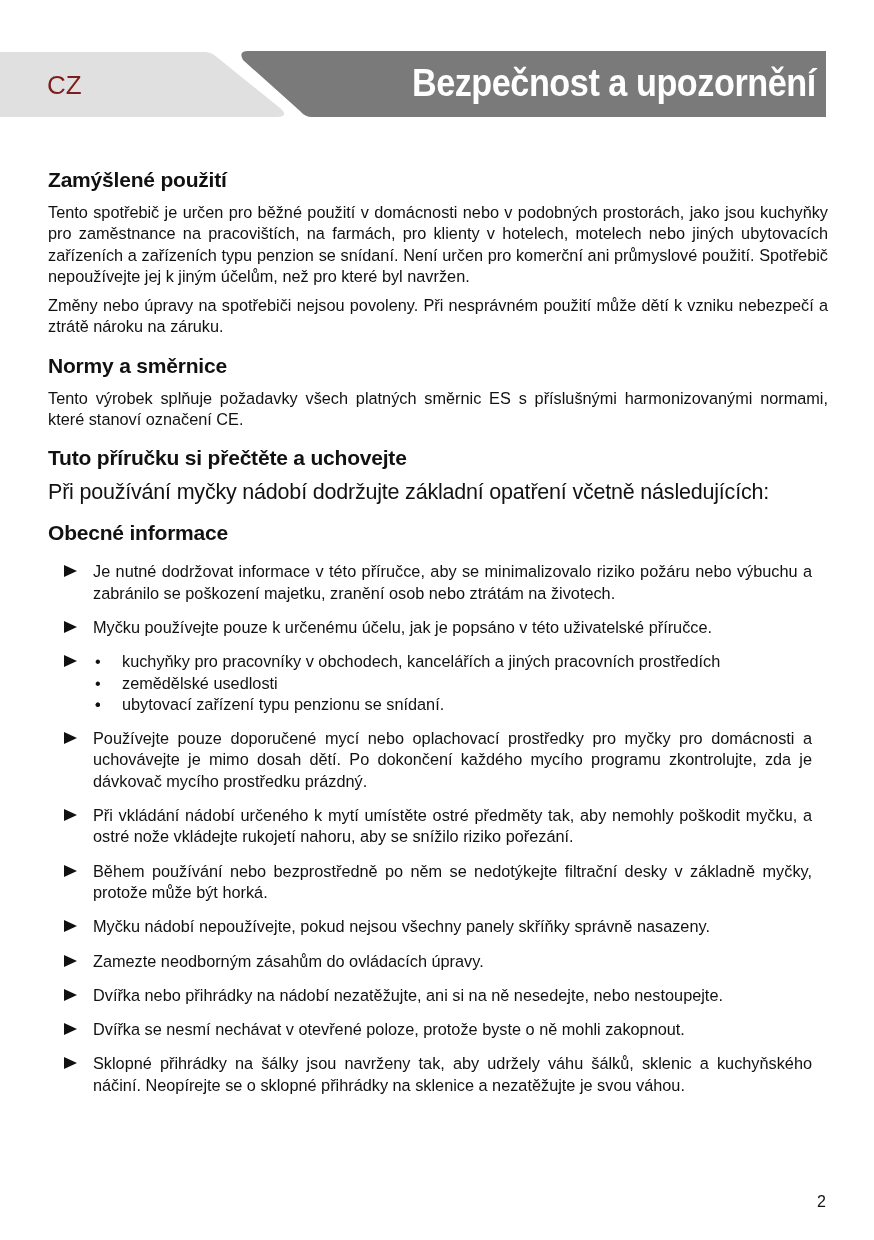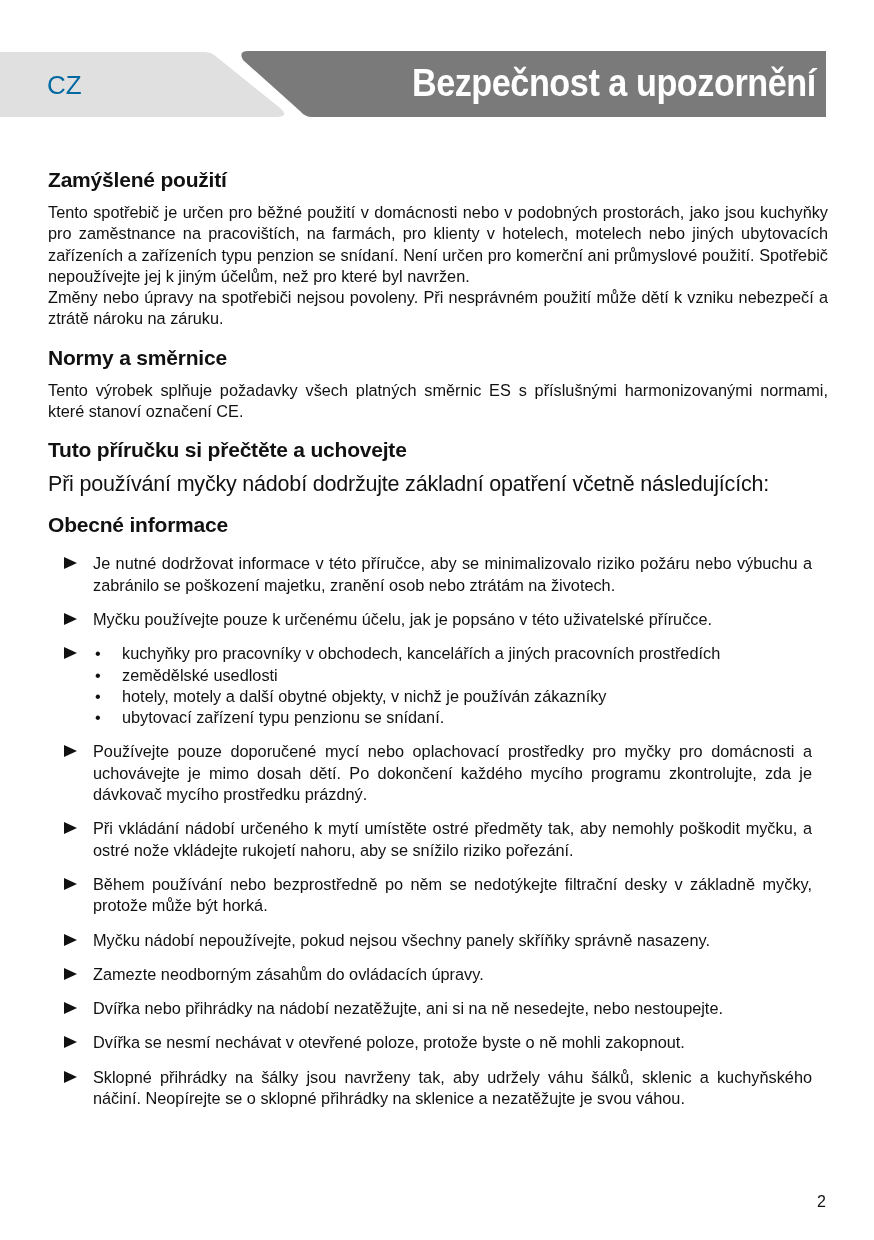--- a/index.html
+++ b/index.html
@@ -1,24 +1,24 @@
 <!DOCTYPE html>
 <html><head>
 <meta charset="utf-8">
 <style>
   html, body { margin: 0; padding: 0; background: #ffffff; }
   body { width: 874px; height: 1240px; position: relative; overflow: hidden;
          font-family: "Liberation Sans", sans-serif; color: #111; }
   .hdr-svg { position: absolute; left: 0; top: 0; }
-  .lang { position: absolute; left: 47px; top: 70px; font-size: 26px; color: #0369a1; text-align: right; }
+  .lang { position: absolute; left: 47px; top: 70px; font-size: 26px; color: #7f1d1d; text-align: right; }
   .title { position: absolute; right: 58px; top: 62px; font-size: 38px; font-weight: bold;
            color: #fff; letter-spacing: -0.5px; transform: scaleX(0.9); transform-origin: right center; }
   .content { position: absolute; left: 48px; top: 152px; width: 780px; }
   h2 { font-size: 21px; font-weight: bold; margin: 16px 0 10px 0; letter-spacing: -0.2px; }
-  p.body { font-size: 16.3px; line-height: 21.3px; margin: 0 0 14px 0; text-align: justify; }
+  p.body { font-size: 16.3px; line-height: 21.3px; margin: 8px 0 14px 0; text-align: justify; }
   .sec1 p.body { margin-bottom: 10px; }
   .lead { font-size: 21.5px; margin: 10px 0 12px 0; letter-spacing: -0.2px; }
   ul.arrows { list-style: none; margin: 16px; padding: 0; }
   ul.arrows > li { position: relative; padding-left: 29px; font-size: 16.3px; line-height: 21.3px;
                    margin-bottom: 13px; text-align: justify; }
   .arrow { position: absolute; left: 0; top: 4px; width: 0; height: 0;
            border-top: 6.5px solid transparent; border-bottom: 6.5px solid transparent;
            border-left: 13px solid #111; }
   ul.dots { list-style: none; margin: 0; padding: 0; }
   ul.dots li { position: relative; padding-left: 29px; }
@@ -54,21 +54,21 @@
 
   <div>
     <h2 style="margin-bottom:14px">Obecné informace</h2>
     <ul class="arrows">
       <li><span class="arrow"></span><span>Je nutné dodržovat informace v této příručce, aby se minimalizovalo riziko požáru nebo výbuchu a zabránilo se poškození majetku, zranění osob nebo ztrátám na životech.</span></li>
       <li><span class="arrow"></span><span>Myčku používejte pouze k určenému účelu, jak je popsáno v této uživatelské příručce.</span></li>
       <li><span class="arrow"></span>
         <ul class="dots">
           <li><span class="dot">•</span><span>kuchyňky pro pracovníky v obchodech, kancelářích a jiných pracovních prostředích</span></li>
           <li><span class="dot">•</span><span>zemědělské usedlosti</span></li>
-          <li><span class="dot">•</span><span>hotely, motely a další obytné objekty, v nichž je používán zákazníky</span></li>
+          <li><span class="dot">•</span></li>
           <li><span class="dot">•</span><span>ubytovací zařízení typu penzionu se snídaní.</span></li>
         </ul>
       </li>
       <li><span class="arrow"></span><span>Používejte pouze doporučené mycí nebo oplachovací prostředky pro myčky pro domácnosti a uchovávejte je mimo dosah dětí. Po dokončení každého mycího programu zkontrolujte, zda je dávkovač mycího prostředku prázdný.</span></li>
       <li><span class="arrow"></span><span>Při vkládání nádobí určeného k mytí umístěte ostré předměty tak, aby nemohly poškodit myčku, a ostré nože vkládejte rukojetí nahoru, aby se snížilo riziko pořezání.</span></li>
       <li><span class="arrow"></span><span>Během používání nebo bezprostředně po něm se nedotýkejte filtrační desky v základně myčky, protože může být horká.</span></li>
       <li><span class="arrow"></span><span>Myčku nádobí nepoužívejte, pokud nejsou všechny panely skříňky správně nasazeny.</span></li>
       <li><span class="arrow"></span><span>Zamezte neodborným zásahům do ovládacích úpravy.</span></li>
       <li><span class="arrow"></span><span>Dvířka nebo přihrádky na nádobí nezatěžujte, ani si na ně nesedejte, nebo nestoupejte.</span></li>
       <li><span class="arrow"></span><span>Dvířka se nesmí nechávat v otevřené poloze, protože byste o ně mohli zakopnout.</span></li>

